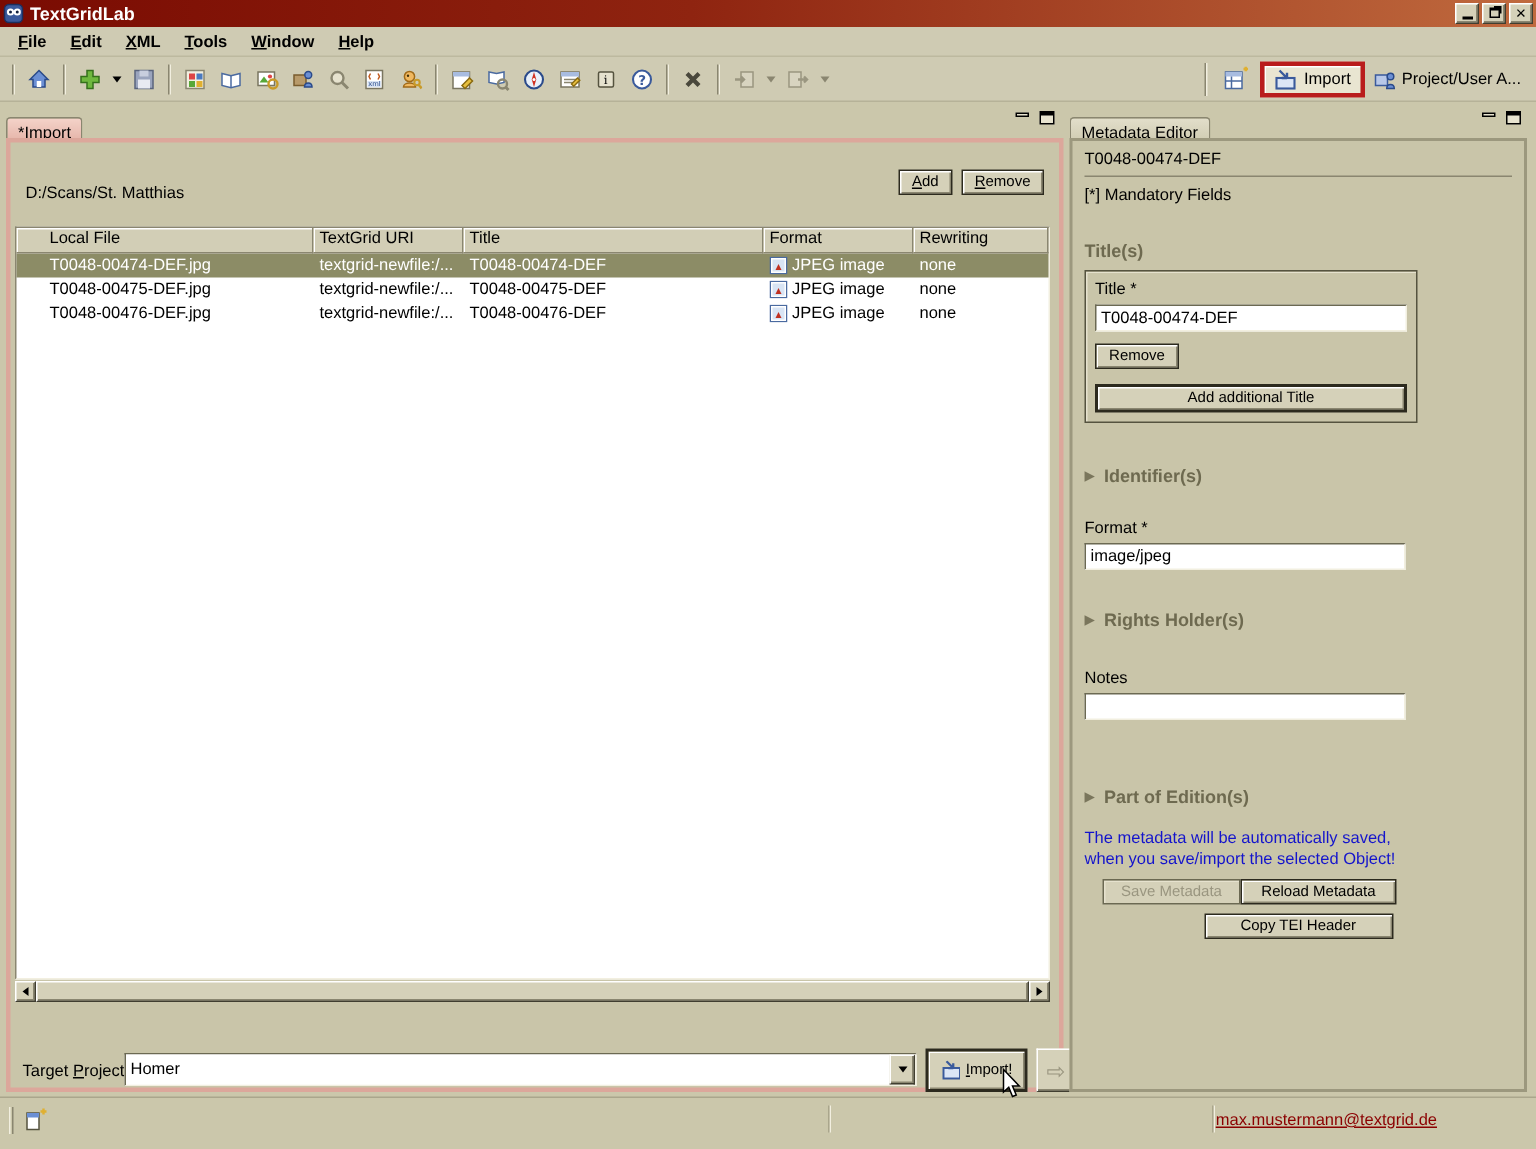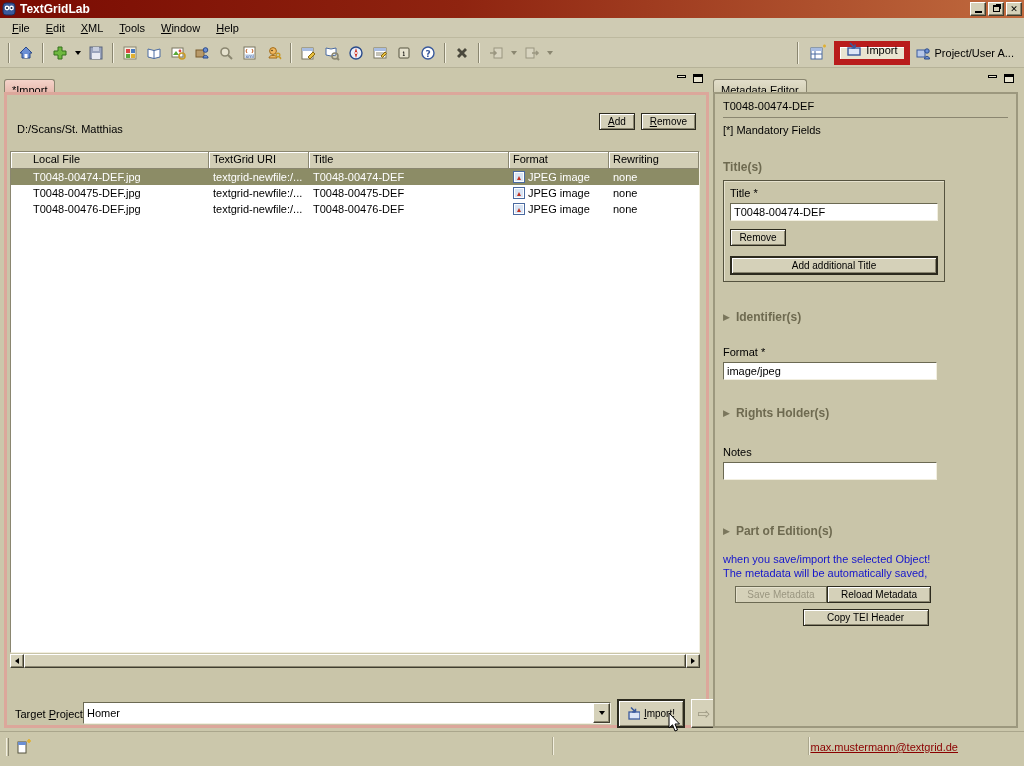--- a/index.html
+++ b/index.html
@@ -24,37 +24,37 @@
     box-shadow:inset -1px -1px 0 #8a8670;
   }
   .winbtn .minglyph { display:inline-block; width:7px; height:2px; background:#000; margin-top:8px; }
   .winbtn .restglyph { display:inline-block; width:7px; height:7px; border:1px solid #000; border-top-width:2px; margin-top:2px; box-shadow:2px -2px 0 -1px #000; }
   
   .menubar {
     position:absolute; left:0; top:18px; width:1024px; height:20px;
     background:#cfcbb3; display:flex; align-items:center; padding-left:4px;
     border-bottom:1px solid #bdb99f;
   }
-  .menuitem { padding:2px 8px; cursor:default; }
+  .menuitem { padding:2px 8px; cursor:default;font-weight:bold; }
   .mn { text-decoration:underline; }
   
   .toolbar {
     position:absolute; left:0; top:38px; width:1024px; height:30px;
     background:#cfcbb3; display:flex; align-items:center; padding-left:4px;
     border-bottom:1px solid #b6b298;
   }
   .tbsep { width:2px; height:20px; border-left:1px solid #8a8670; border-right:1px solid #f2efe0; margin:0 4px; }
   .tbtn { width:24px; height:24px; display:flex; align-items:center; justify-content:center; }
   .tbtn svg { display:block; }
   .ddarrow { width:0; height:0; border-left:3px solid transparent; border-right:3px solid transparent; border-top:4px solid #000; margin:0 3px; }
   .ddarrow.dis { border-top-color:#8a8670; }
   .perspbar { position:absolute; right:4px; top:40px; height:26px; display:flex; align-items:center; }
   .perspsep { width:2px; height:22px; border-left:1px solid #8a8670; border-right:1px solid #f2efe0; margin-right:5px; }
   .perspbtn { display:flex; align-items:center; gap:4px; padding:3px 6px; height:24px; }
-  .perspbtn.sel { background:#e9e5d1; border:6px solid #b91c1c; box-shadow:inset 1px 1px 0 #fff;align-items:flex-end; }
+  .perspbtn.sel { background:#e9e5d1; border:3px solid #b91c1c; box-shadow:inset 1px 1px 0 #fff; }
   
   .viewtab {
     display:inline-flex; align-items:center; gap:4px; height:22px; padding:0 7px;
     border:1px solid #8a8670; border-bottom:none; border-radius:3px 3px 0 0; position:relative; top:0;flex-direction:column;
   }
   .viewtab .closex { font-size:10px; margin-left:3px; }
   .minmax { position:absolute; top:4px; display:flex; gap:6px; }
   .mm-min { width:10px; height:9px; border-bottom:3px double transparent; }
   .mm-min i { display:block; width:9px; height:3px; border:1px solid #000; background:#e8e4d0; margin-top:1px; }
   .mm-max i { display:block; width:10px; height:9px; border:1px solid #000; border-top-width:3px; background:#e8e4d0; }
@@ -487,22 +487,22 @@
 
     <div style="margin-top:26px;">Notes</div>
     <input class="txtinput" style="margin-top: 4px; width: 214px;" value="">
 
     <div class="sectionhead" style="margin-top:44px;">
         <span class="twisty">▶</span>
         <span>Part of Edition(s)</span>
       </div>
 
     <div class="metanote">
+      <div>The metadata will be automatically saved,</div>
       <div>when you save/import the selected Object!</div>
-      <div>The metadata will be automatically saved,</div>
     </div>
     <div class="mbtnrow">
       <button class="btn disabled" style="width:92px;">Save Metadata</button>
       <button class="btn" style="width:104px;">Reload Metadata</button>
     </div>
     <button class="btn copytei">Copy TEI Header</button>
   </div>
 </div>
 
 <div class="statusbar">

